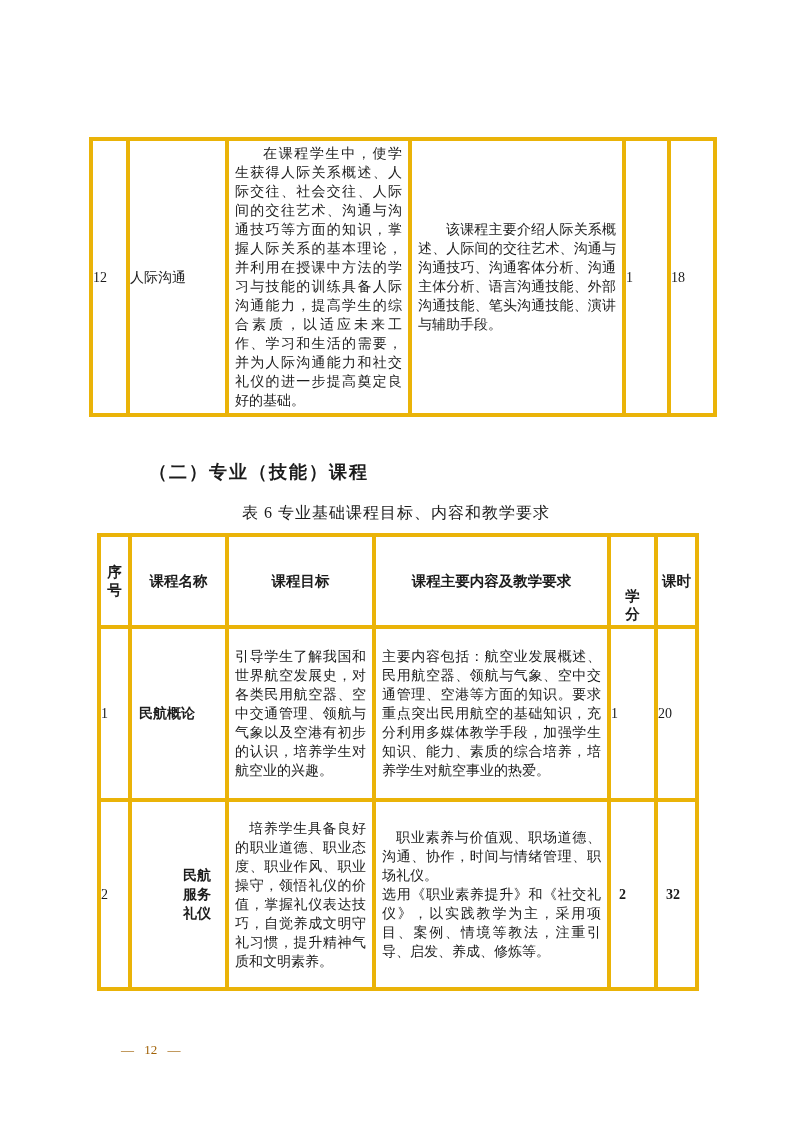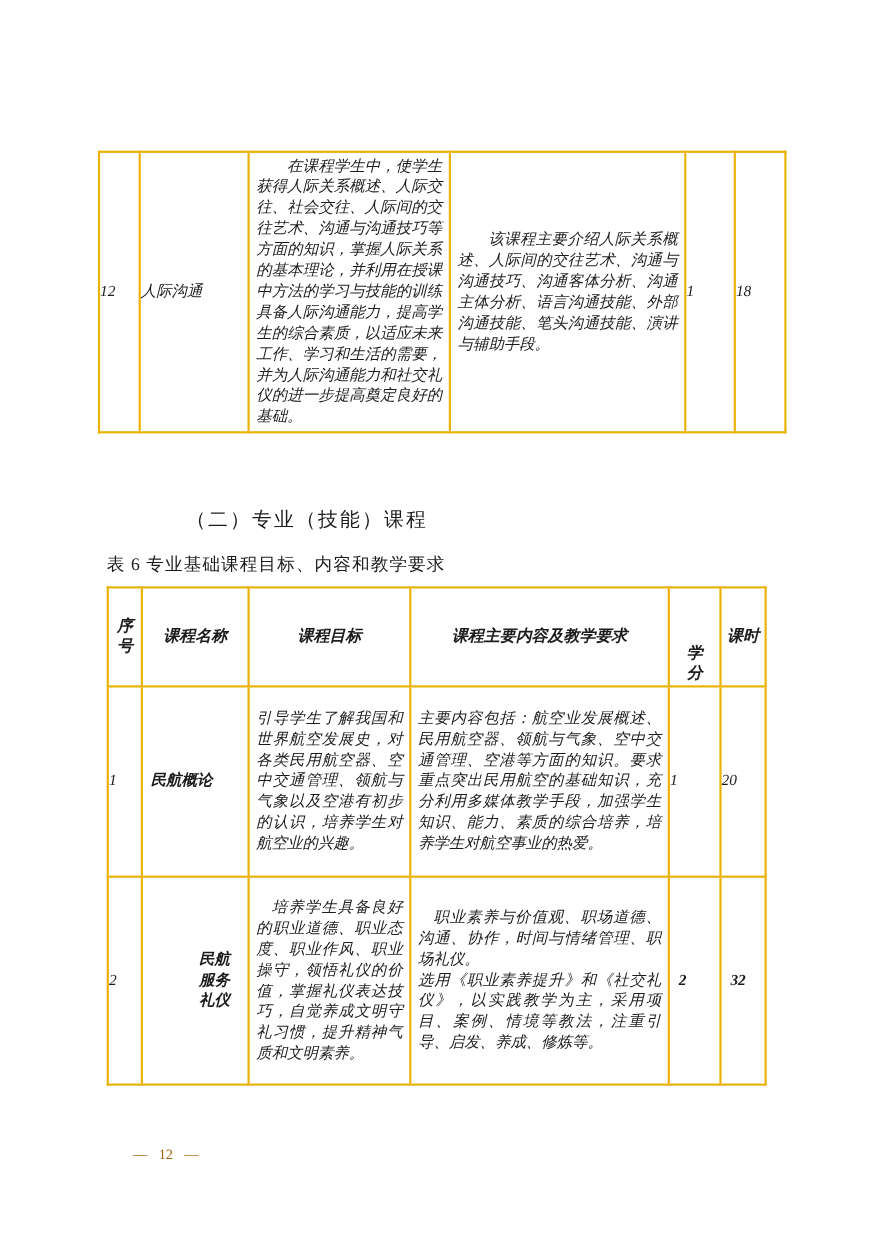--- a/index.html
+++ b/index.html
@@ -16,26 +16,25 @@
     position: absolute; inset: 0;
     background: #ffffff;
   }
   table {
     position: absolute;
     border-collapse: collapse;
     table-layout: fixed;
     border: 1.5px solid #2e2e2e;
   }
   td {
-    border: 2px solid #eab308;
+    border: 4px solid #eab308;
     font-size: 14px;
     line-height: 19px;
     vertical-align: middle;
     overflow: hidden;
-    font-style: italic;
   }
   .c { text-align: left; }
   .para {
     text-align: justify;
     padding: 3px 6px 3px 6px;
   }
   .ind2 { text-indent: 2em; }
   .ind1 { text-indent: 1em; }
   .b { font-weight: bold; }
   .name-cell { padding: 16px 7px; font-weight: bold; text-align: left; }
@@ -53,29 +52,28 @@
     word-break: break-all;
     vertical-align: middle;
     margin-top: 48px;
   }
   #table-electives { left: 89px; top: 137px; width: 624px; }
   #table-basic     { left: 97px; top: 533px; width: 598px; }
   .section-heading {
     position: absolute;
     left: 149px; top: 460px;
     font-size: 18px;
-    font-weight: normal;
+    font-weight: bold;
     letter-spacing: 2px;
-    margin-left: 20px;
   }
   .table-caption {
     position: absolute;
     left: 97px; top: 503px;
     width: 598px;
-    text-align: left;
+    text-align: center;
     font-size: 16px;
     letter-spacing: 1px;
   }
   .page-footer {
     position: absolute;
     left: 121px; top: 1042px;
     font-size: 13px;
     word-spacing: 7px;
     color: #a16207;
   }

